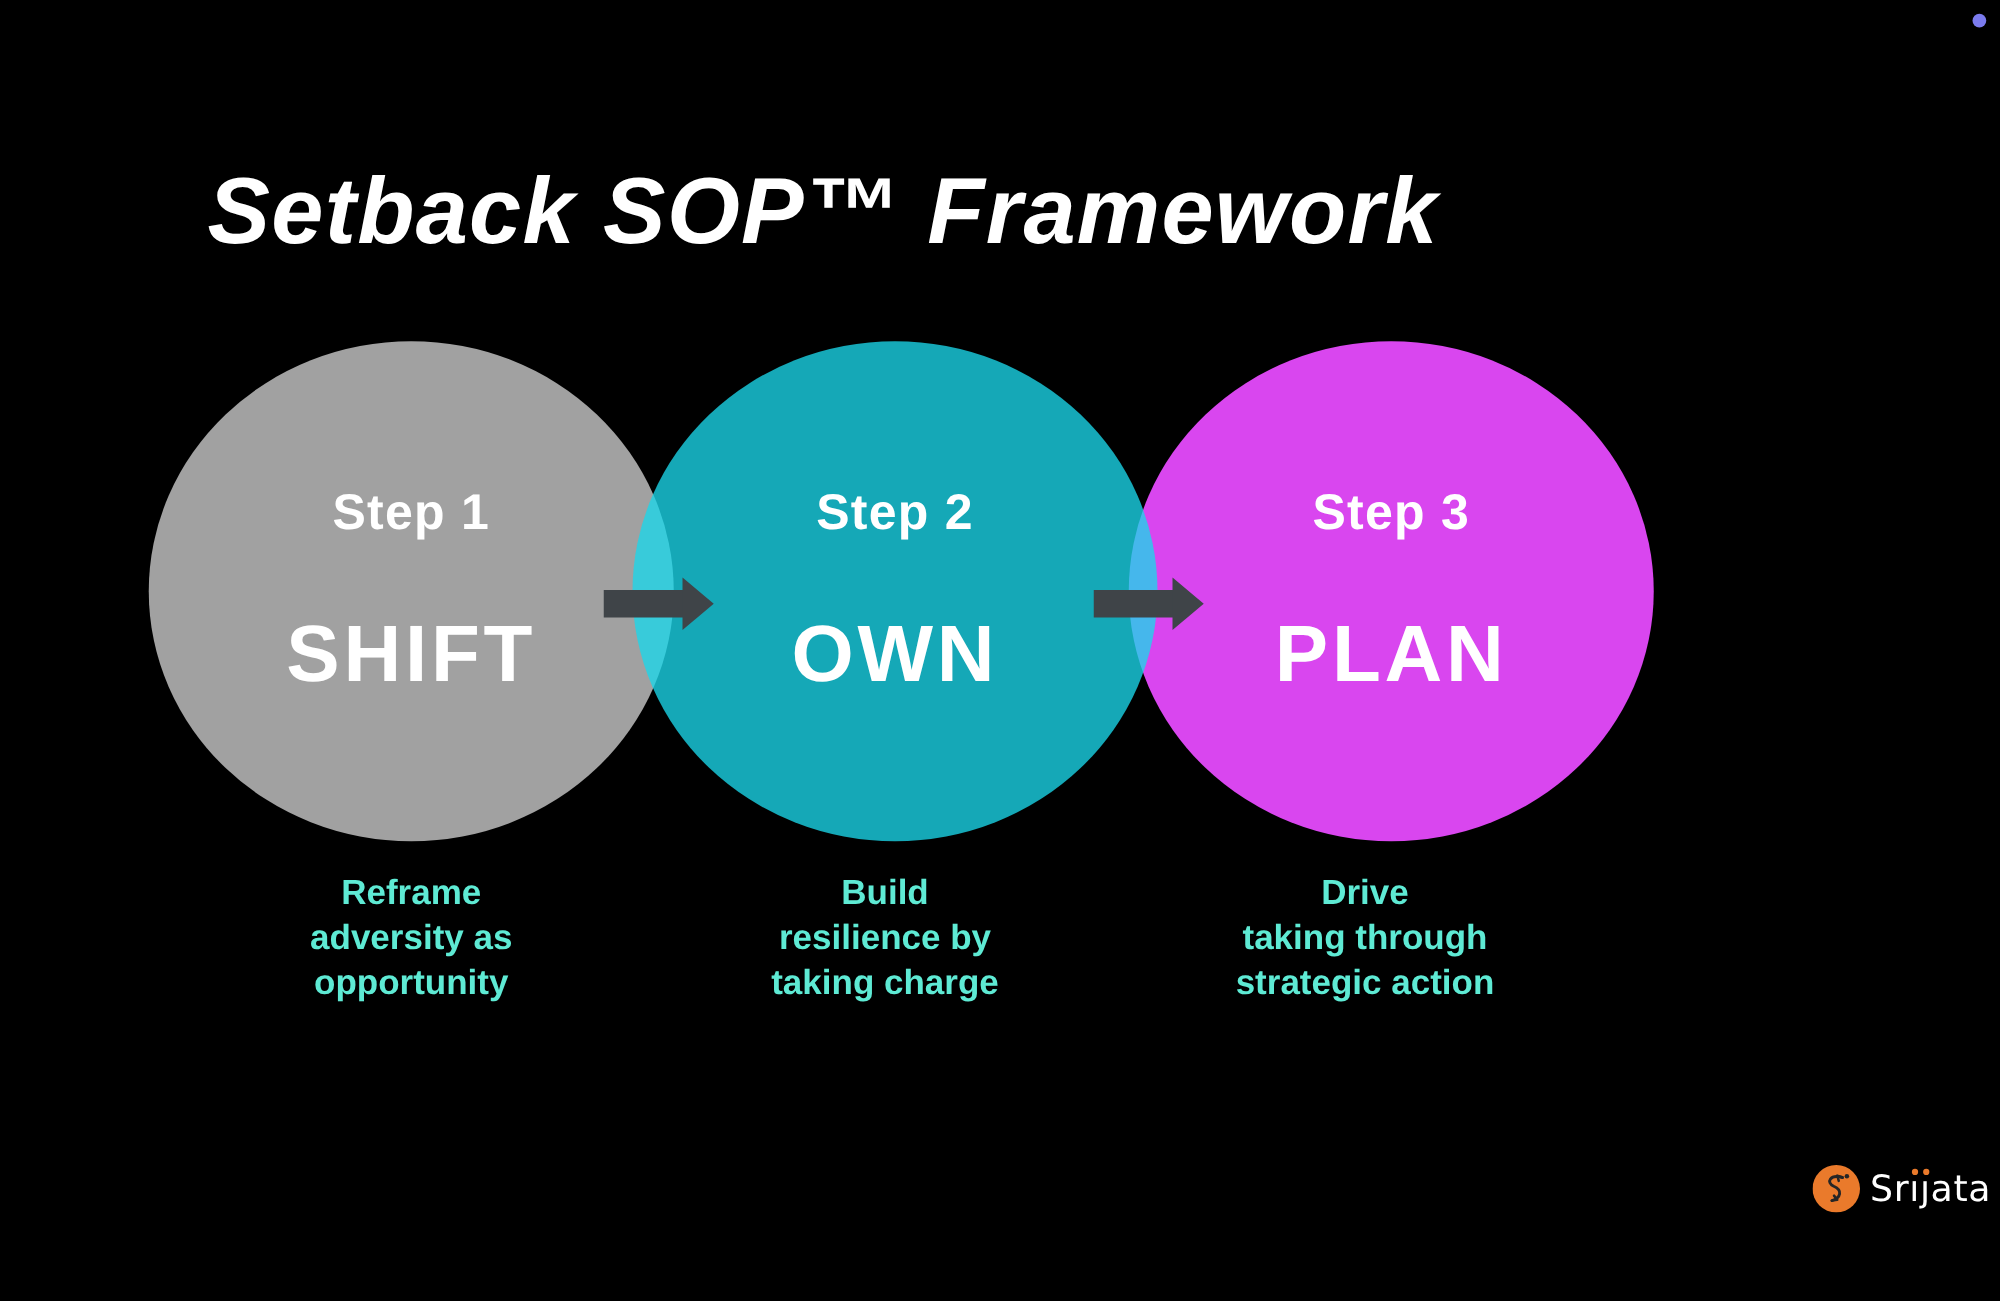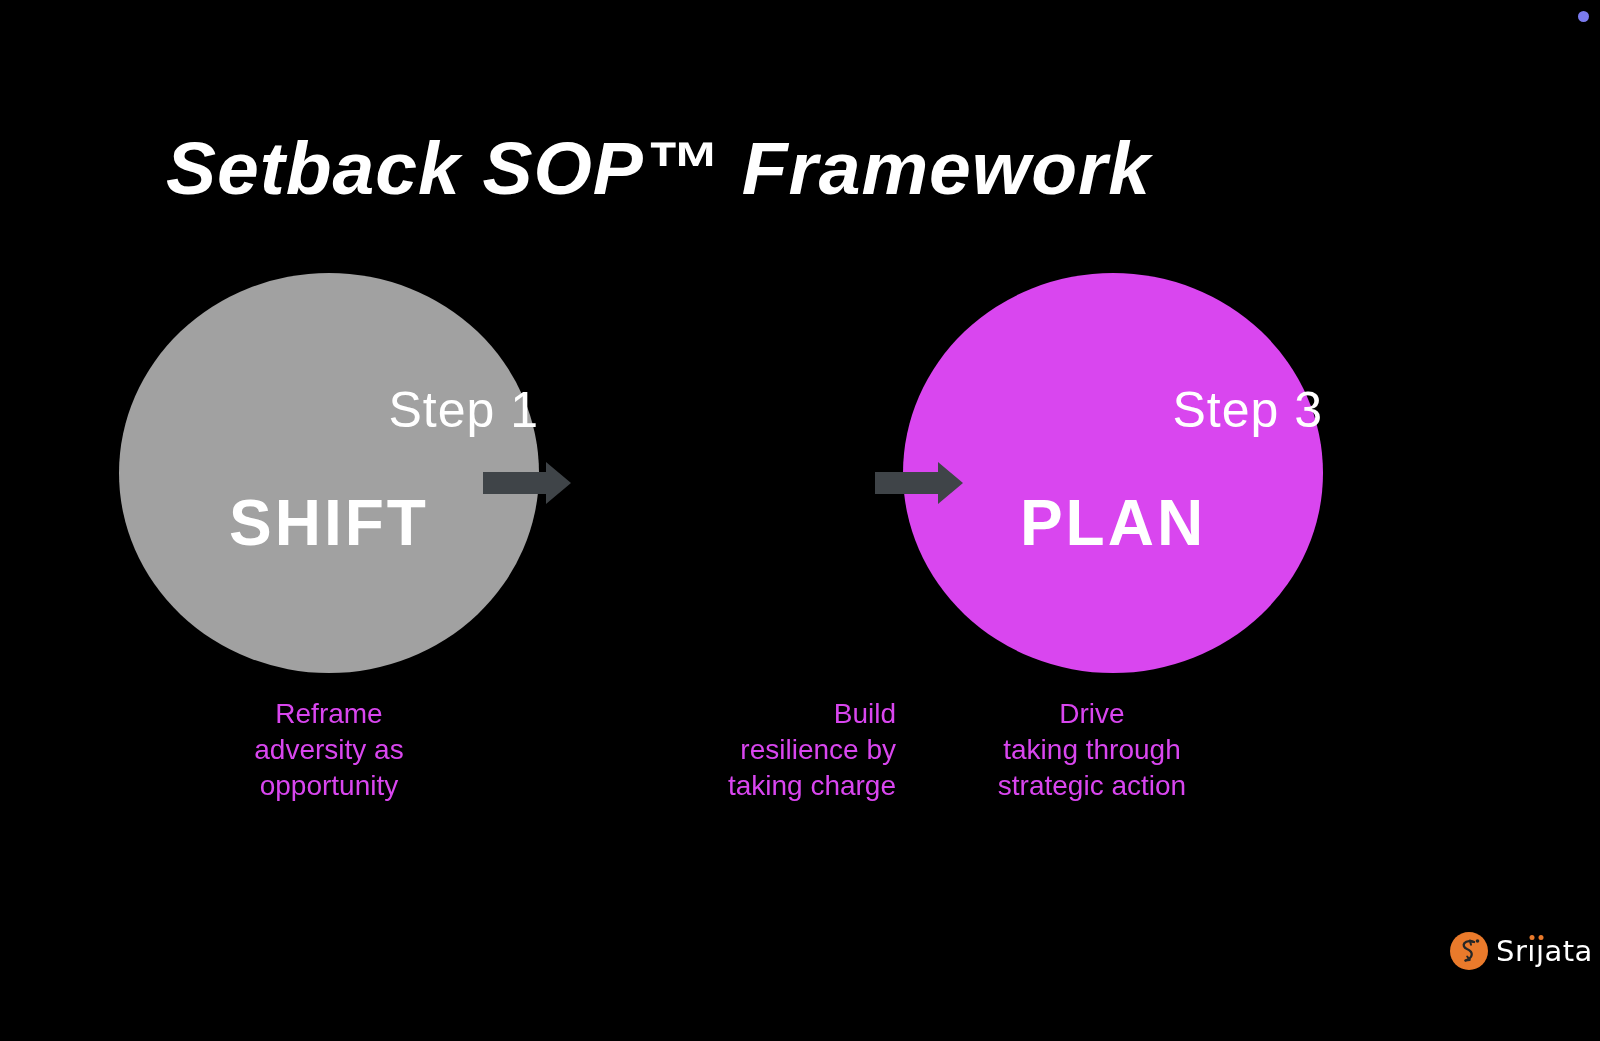--- a/index.html
+++ b/index.html
@@ -42,25 +42,25 @@
     border-radius: 50%;
   }
   .circle-1 { left: 119px; background: #A1A1A1; z-index: 1; }
   .circle-3 { left: 903px; background: #d946ef; z-index: 2; }
   .circle-2 { left: 506px; background: rgba(27, 215, 234, 0.78); z-index: 3; }
   .step-label {
     position: absolute;
     top: 113px;
     left: 0;
     width: 100%;
-    text-align: right;
-    color: #ffffff;
-    font-size: 50px;
+    text-align: center;
+    color: #ffffff;
+    font-size: 40px;
     line-height: 48px;
-    font-weight: 400;
+    font-weight: 700;
     letter-spacing: 1px;
   }
   .step-word {
     position: absolute;
     top: 208px;
     left: 0;
     width: 100%;
     text-align: center;
     color: #ffffff;
     font-size: 64px;
@@ -93,28 +93,28 @@
     height: 0;
     border-top: 21px solid transparent;
     border-bottom: 21px solid transparent;
     border-left: 25px solid #3F4448;
   }
   .caption {
     position: absolute;
     top: 696px;
     width: 400px;
     text-align: center;
-    color: #d946ef;
+    color: #5eead4;
     font-size: 28px;
     line-height: 36px;
-    font-weight: 400;
+    font-weight: 700;
     white-space: pre-line;
   }
   .caption-1 { left: 129px; }
-  .caption-2 { left: 496px; text-align: right; }
+  .caption-2 { left: 508px; }
   .caption-3 { left: 892px; }
   .logo {
     position: absolute;
     left: 1450px;
     top: 932px;
     display: flex;
     align-items: center;
     gap: 8px;
   }
   .logo-icon { display: block; width: 38px; height: 38px; }
@@ -153,20 +153,24 @@
   <div class="circle circle-1">
     <div class="step-label">Step 1</div>
     <div class="step-word">SHIFT</div>
   </div>
 
   <div class="circle circle-3">
     <div class="step-label">Step 3</div>
     <div class="step-word">PLAN</div>
   </div>
 
+  <div class="circle circle-2">
+    <div class="step-label">Step 2</div>
+    <div class="step-word">OWN</div>
+  </div>
 
   <div class="arrow arrow-1">
     <div class="shaft"></div>
     <div class="head"></div>
   </div>
 
   <div class="arrow arrow-2">
     <div class="shaft"></div>
     <div class="head"></div>
   </div>

